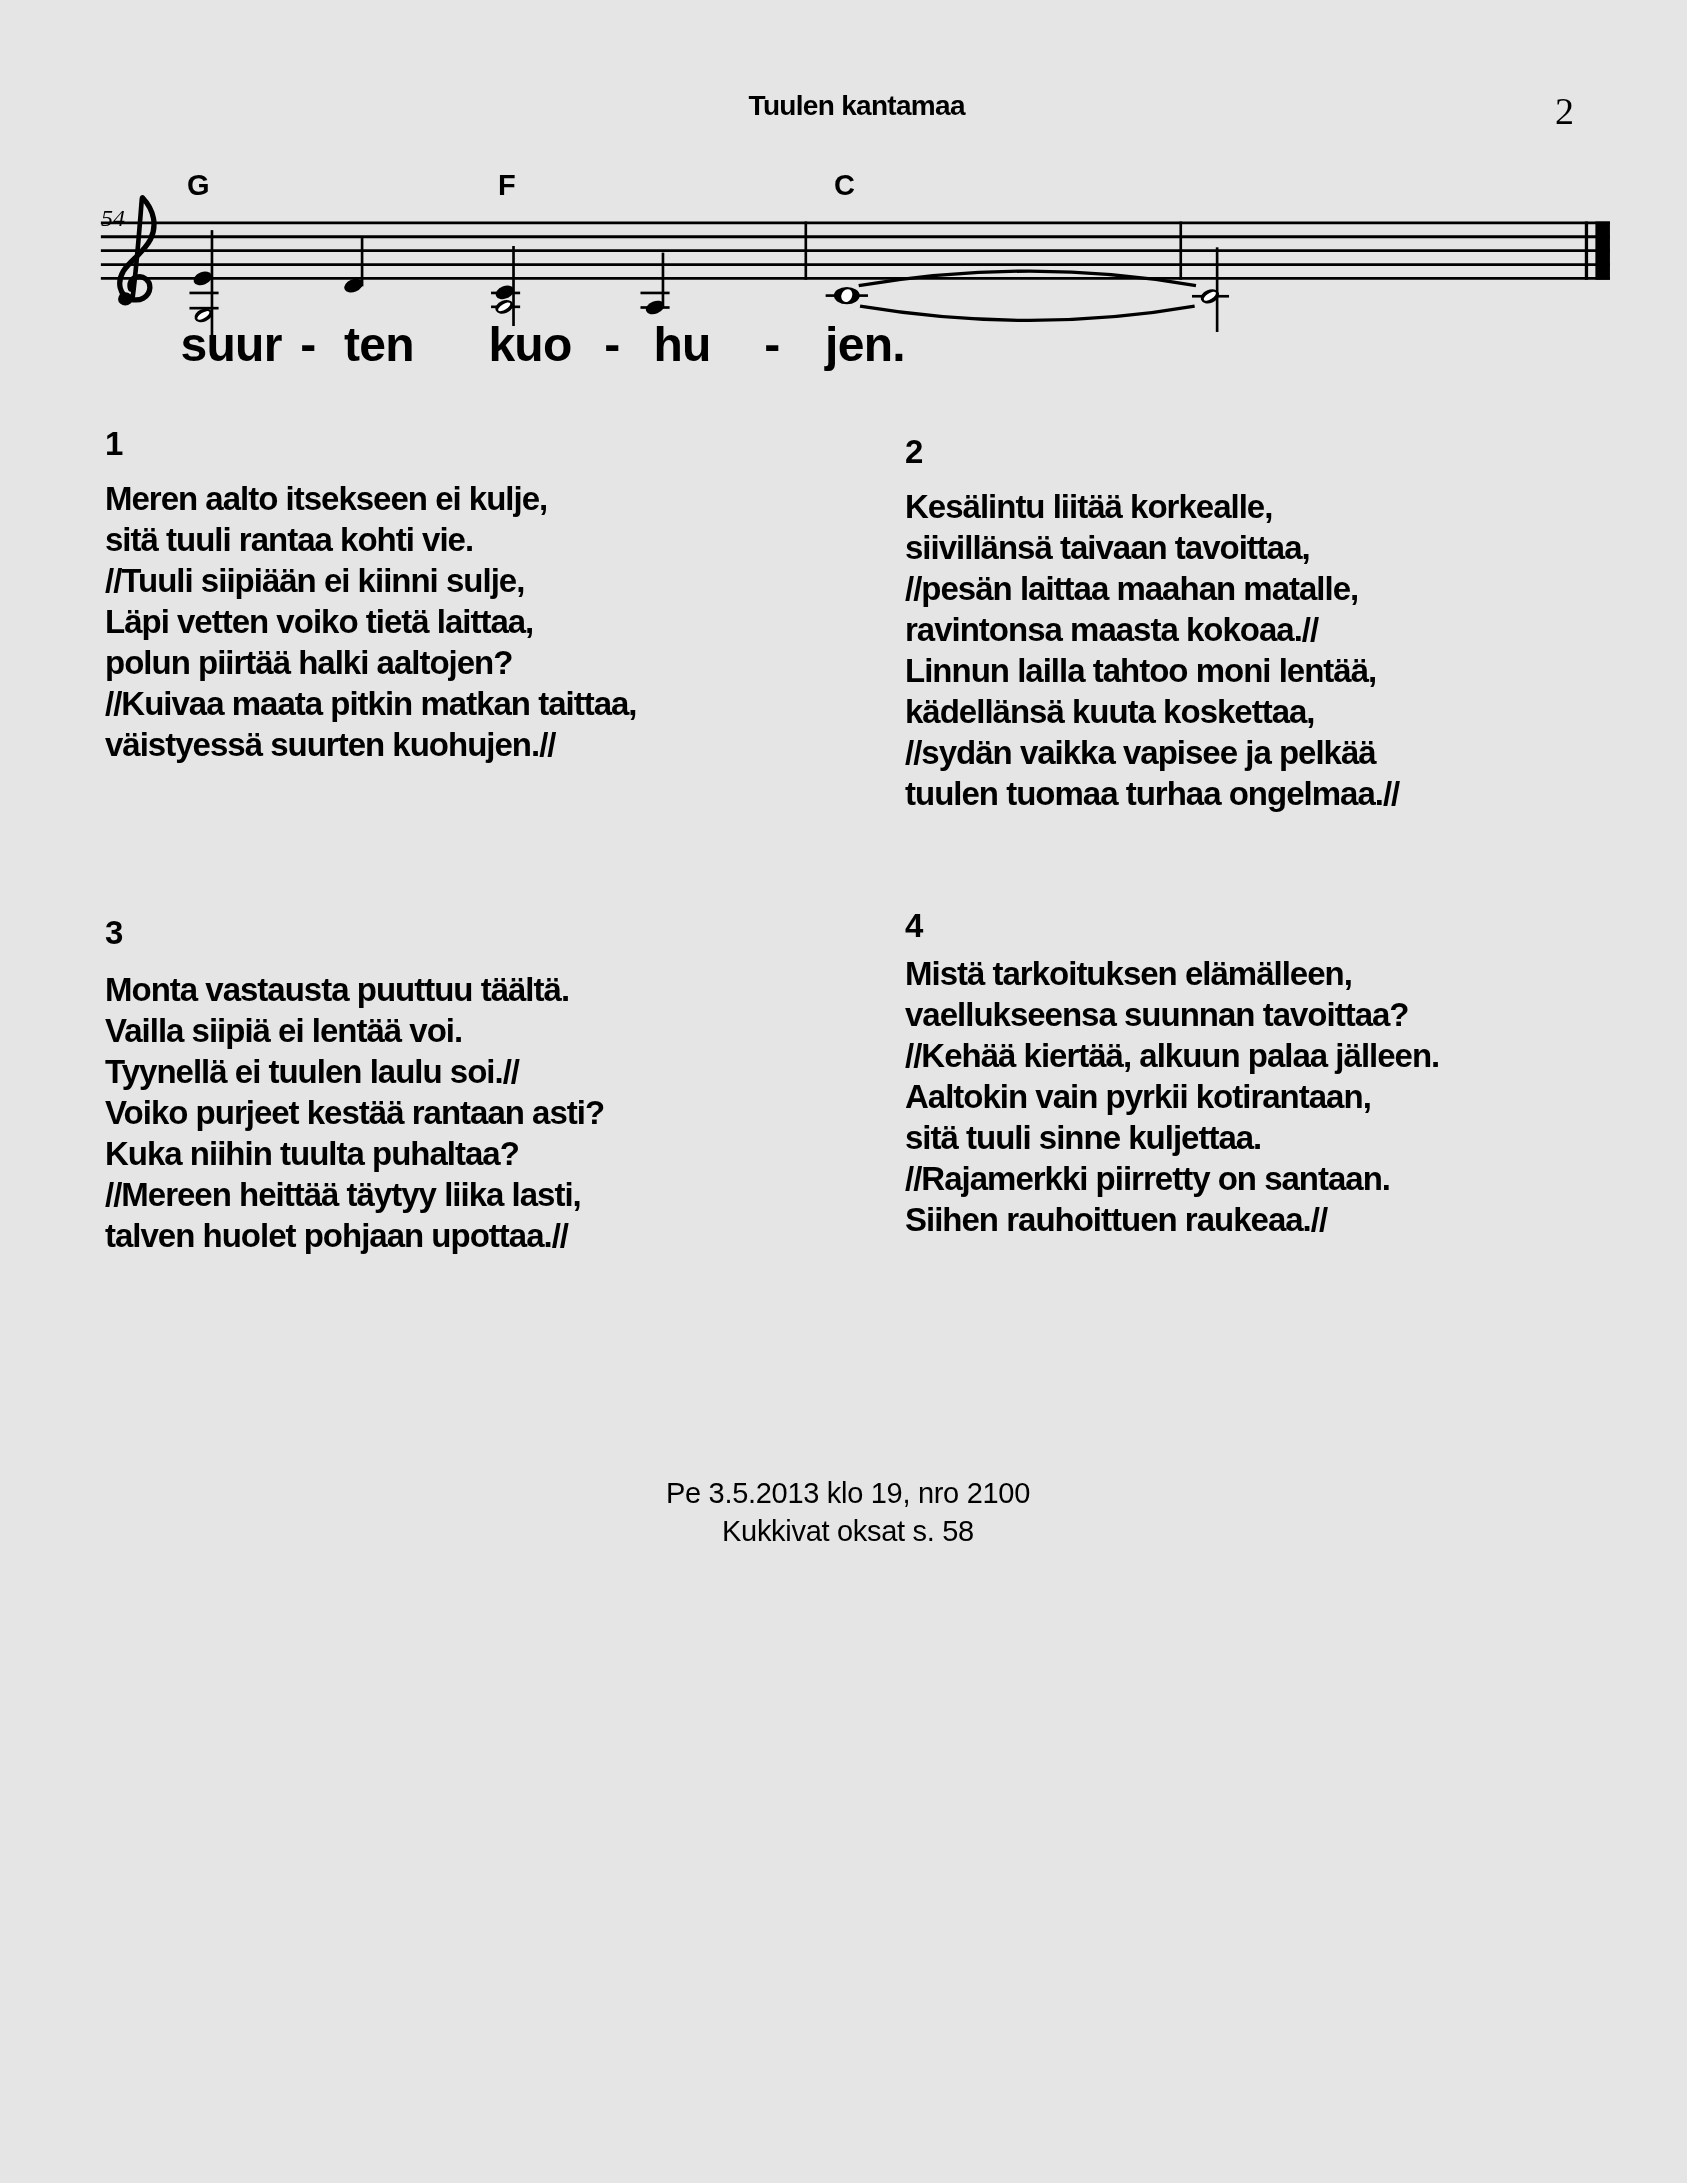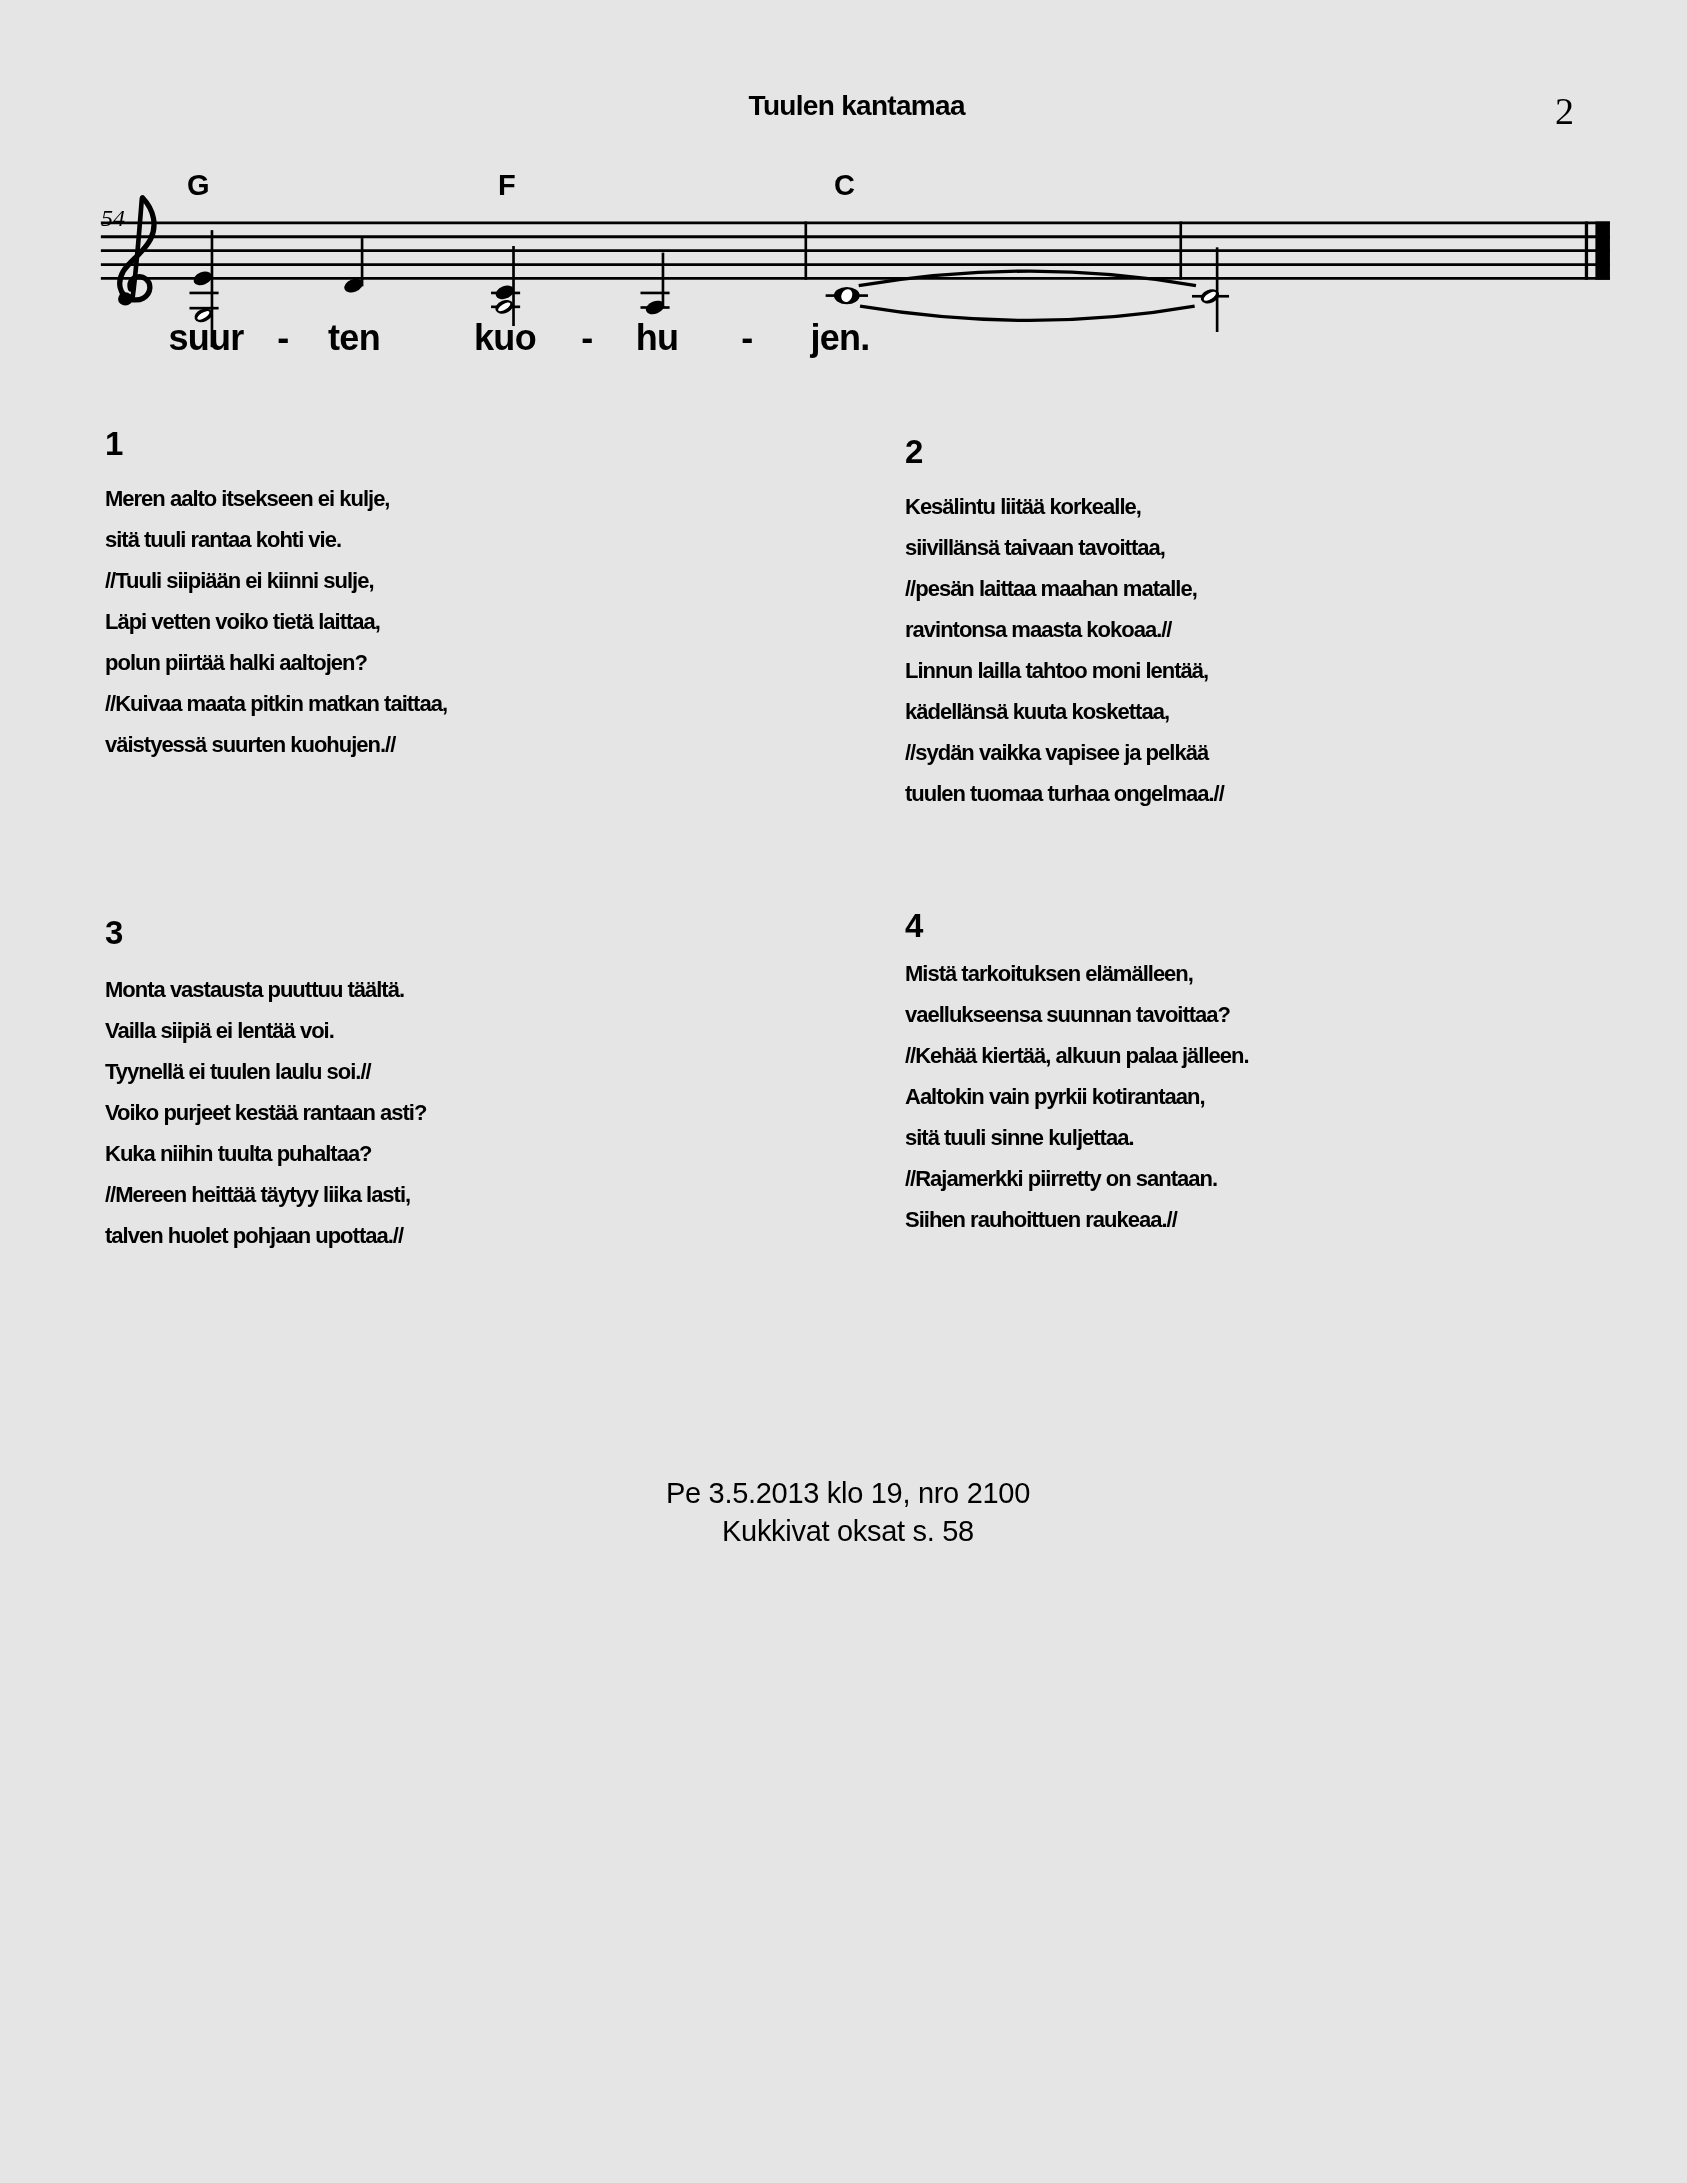--- a/index.html
+++ b/index.html
@@ -21,28 +21,28 @@
     position:absolute;left:101px;top:173px;
     font-family:"Liberation Serif",serif;font-style:italic;font-size:24px;margin-top:32px;
   }
   .chord{
     position:absolute;top:169px;font-size:29px;font-weight:bold;letter-spacing:-0.7px;
   }
   .chord-g{left:187px}.chord-f{left:498px}.chord-c{left:834px}
   .staff-svg{position:absolute;left:0;top:0;width:1687px;height:410px;}
   .lyr{
     position:absolute;top:317px;transform:translateX(-50%);
-    font-size:36px;font-weight:bold;letter-spacing:-0.7px;white-space:nowrap;
+    font-size:48px;font-weight:bold;letter-spacing:-0.7px;white-space:nowrap;margin-left:25px;
   }
   
   .vnum{
     position:absolute;font-size:33px;font-weight:bold;line-height:41px;letter-spacing:-0.7px;
   }
   .vlines{
-    position:absolute;font-size:22px;font-weight:bold;line-height:41px;
+    position:absolute;font-size:33px;font-weight:bold;line-height:41px;
     letter-spacing:-1px;white-space:nowrap;
   }
   .vline{height:41px;}
   
   .footer{
     position:absolute;left:0;top:1474px;width:1696px;text-align:center;
     font-size:29px;font-weight:400;line-height:38px;letter-spacing:-0.3px;
   }
 </style>
 </head>

